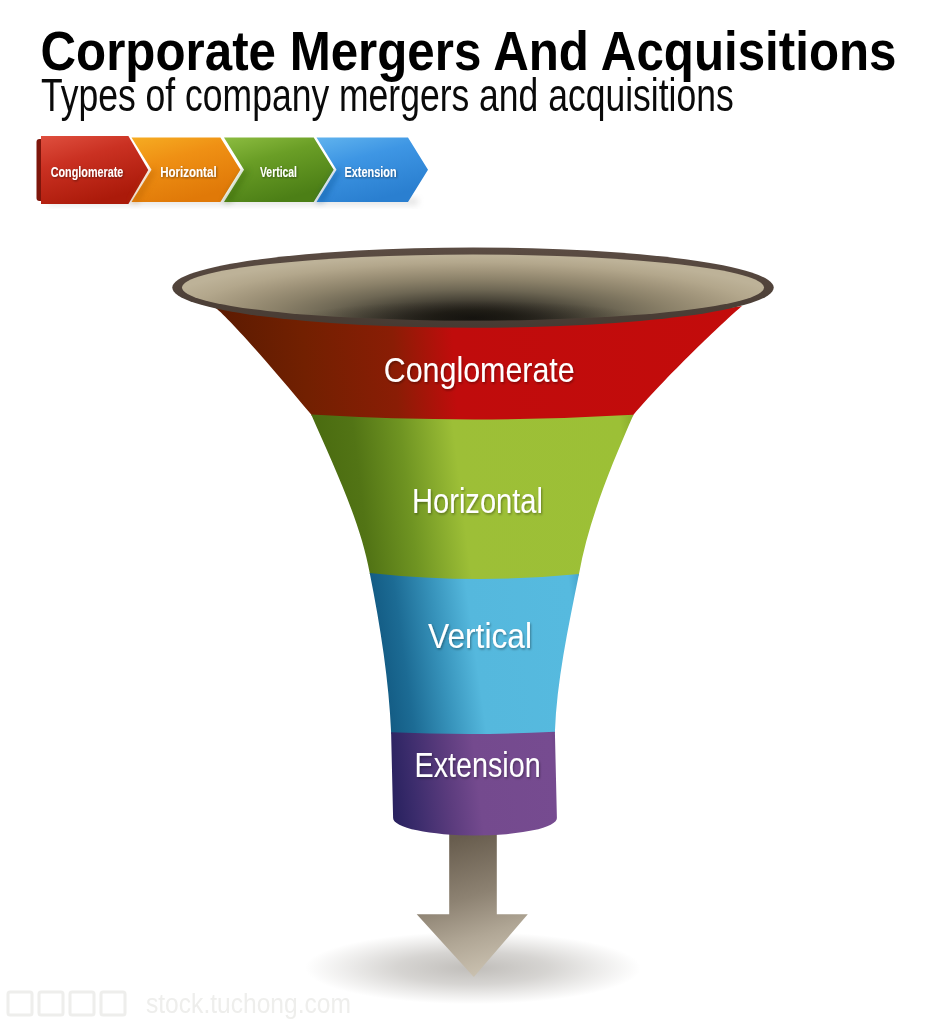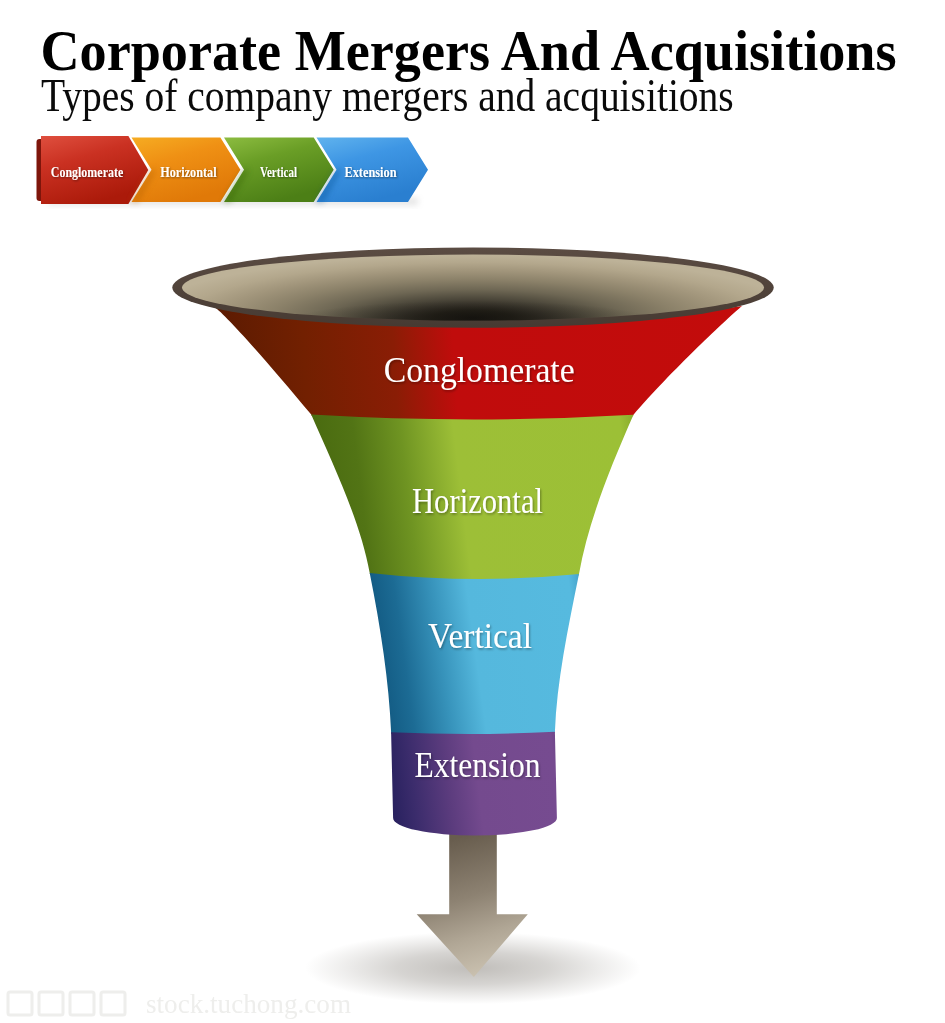--- a/index.html
+++ b/index.html
@@ -1,17 +1,17 @@
 <!DOCTYPE html>
 <html><head>
 <meta charset="utf-8">
 <style>
 html,body{margin:0;padding:0;background:#ffffff;}
 #page{position:relative;width:945px;height:1023px;background:#fff;overflow:hidden;
-font-family:Liberation Serif, serif;}
+font-family:Liberation Sans, sans-serif;}
 </style>
 </head>
 <body>
 <div id="page">
 <svg width="945" height="1023" viewBox="0 0 945 1023" xmlns="http://www.w3.org/2000/svg">
 <defs>
 
   <linearGradient id="gRed" gradientUnits="userSpaceOnUse" x1="172" y1="360" x2="770" y2="320">
     <stop offset="0" stop-color="#4f1802"></stop>
     <stop offset="0.22" stop-color="#722001"></stop>

